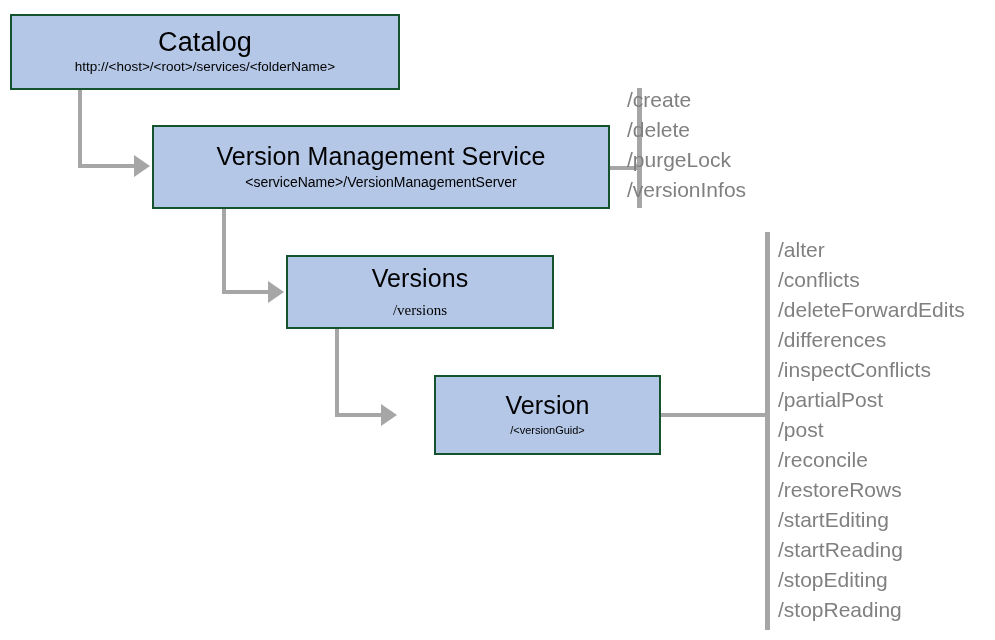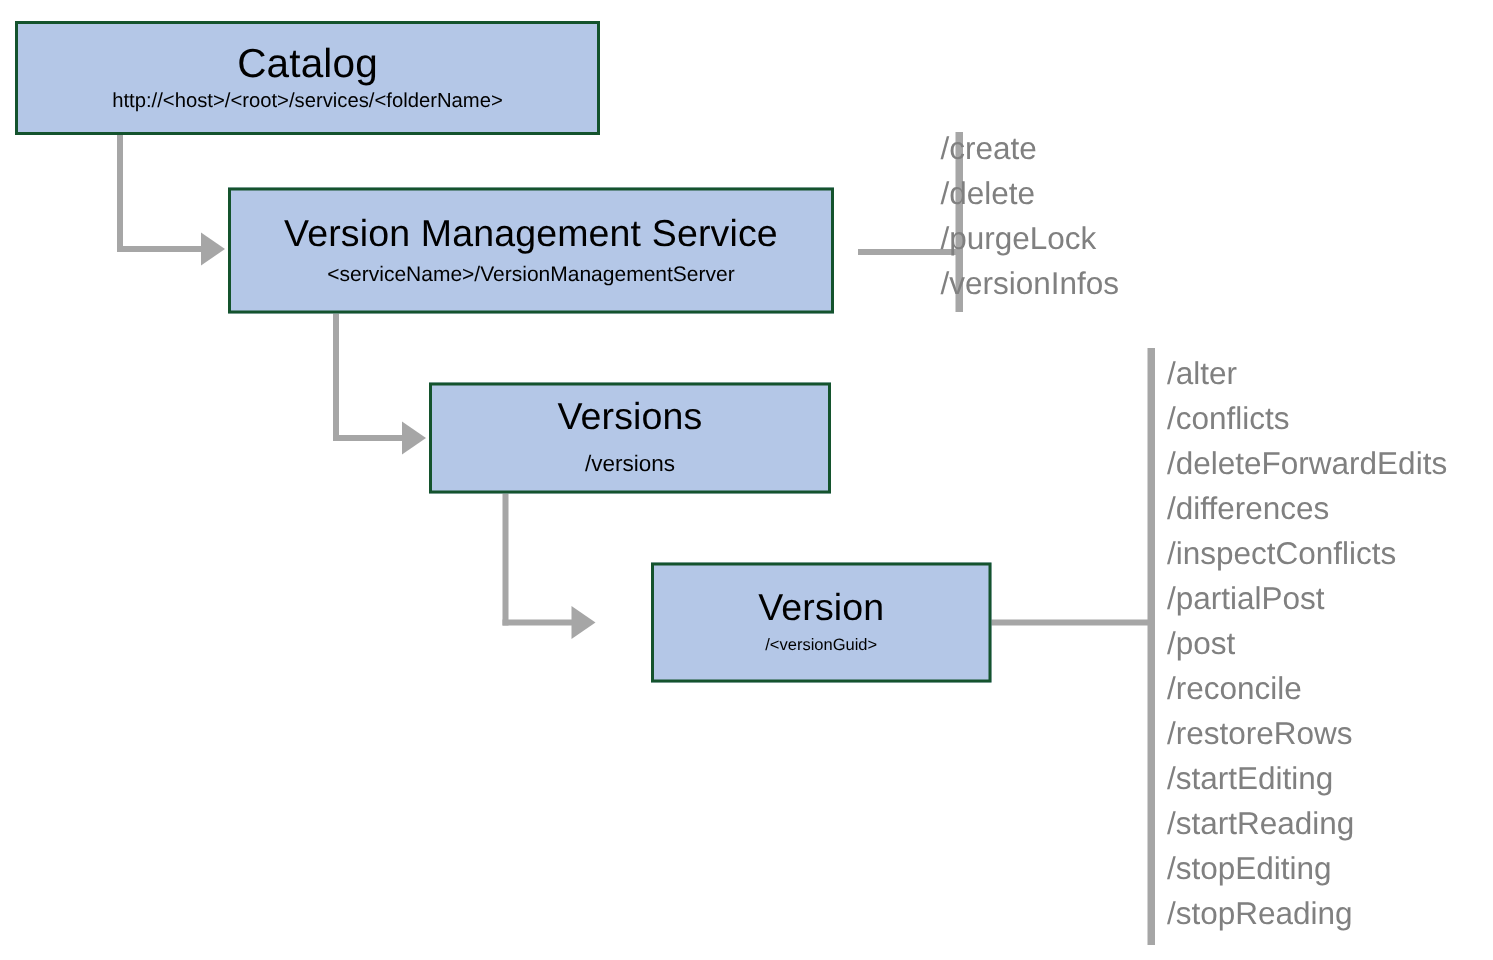--- a/index.html
+++ b/index.html
@@ -43,30 +43,30 @@
   }
   .node-sub {
     font-size: 14px;
     line-height: 1.2;
     margin-top: 5px;
     color: #000000;
     white-space: nowrap;
   }
 
   #node-catalog   { left: 10px;  top: 14px;  width: 390px; height: 76px; }
-  #node-vms       { left: 152px; top: 125px; width: 404px; height: 84px; }
+  #node-vms       { left: 152px; top: 125px; width: 458px; height: 84px; }
   #node-versions  { left: 286px; top: 255px; width: 268px; height: 74px; text-align: center; }
   #node-version   { left: 398px; top: 375px; width: 227px; height: 80px; margin-left: 36px; }
 
   #node-catalog .node-title { font-size: 27px; }
   #node-catalog .node-sub   { font-size: 13.5px; margin-top: 3px; }
   #node-vms .node-title     { font-size: 25px; }
   #node-vms .node-sub       { font-size: 14px; }
   #node-versions .node-title{ font-size: 25px; }
-  #node-versions .node-sub  { font-size: 15px; margin-top: 10px; }
+  #node-versions .node-sub  { font-size: 15px; margin-top: 10px; font-family: Liberation Serif, serif; }
   #node-version .node-title { font-size: 25px; }
   #node-version .node-sub   { font-size: 11px; margin-top: 6px; }
 
   
   .conn-v, .conn-h {
     position: absolute;
     background: #a6a6a6;
   }
   .conn-v { width: 4px; }
   .conn-h { height: 4px; }

